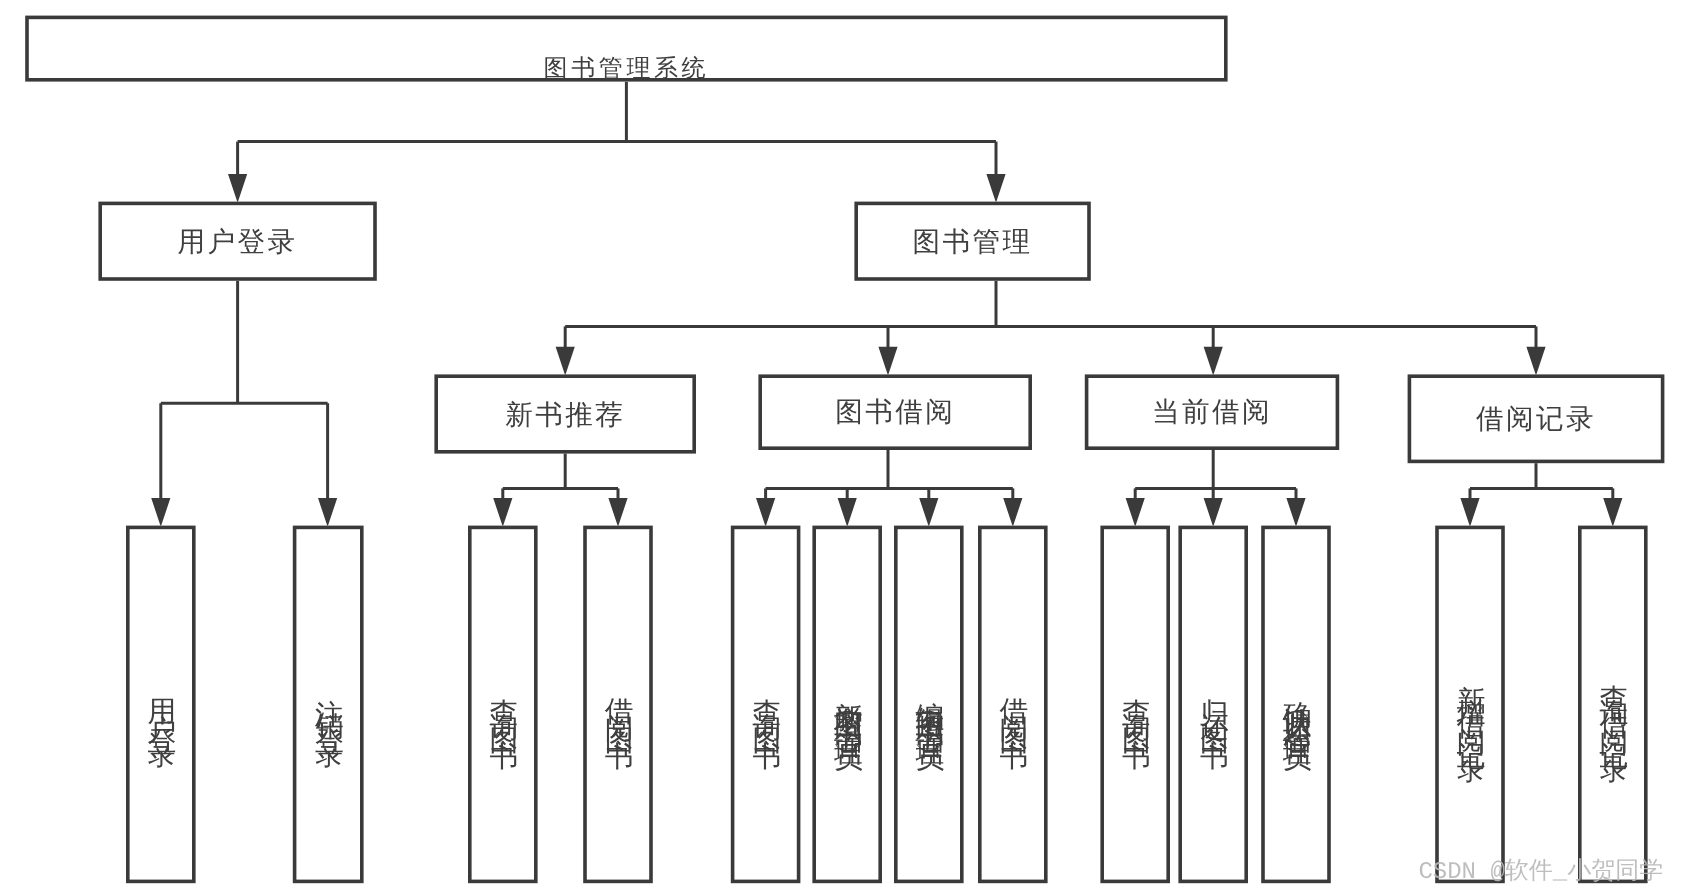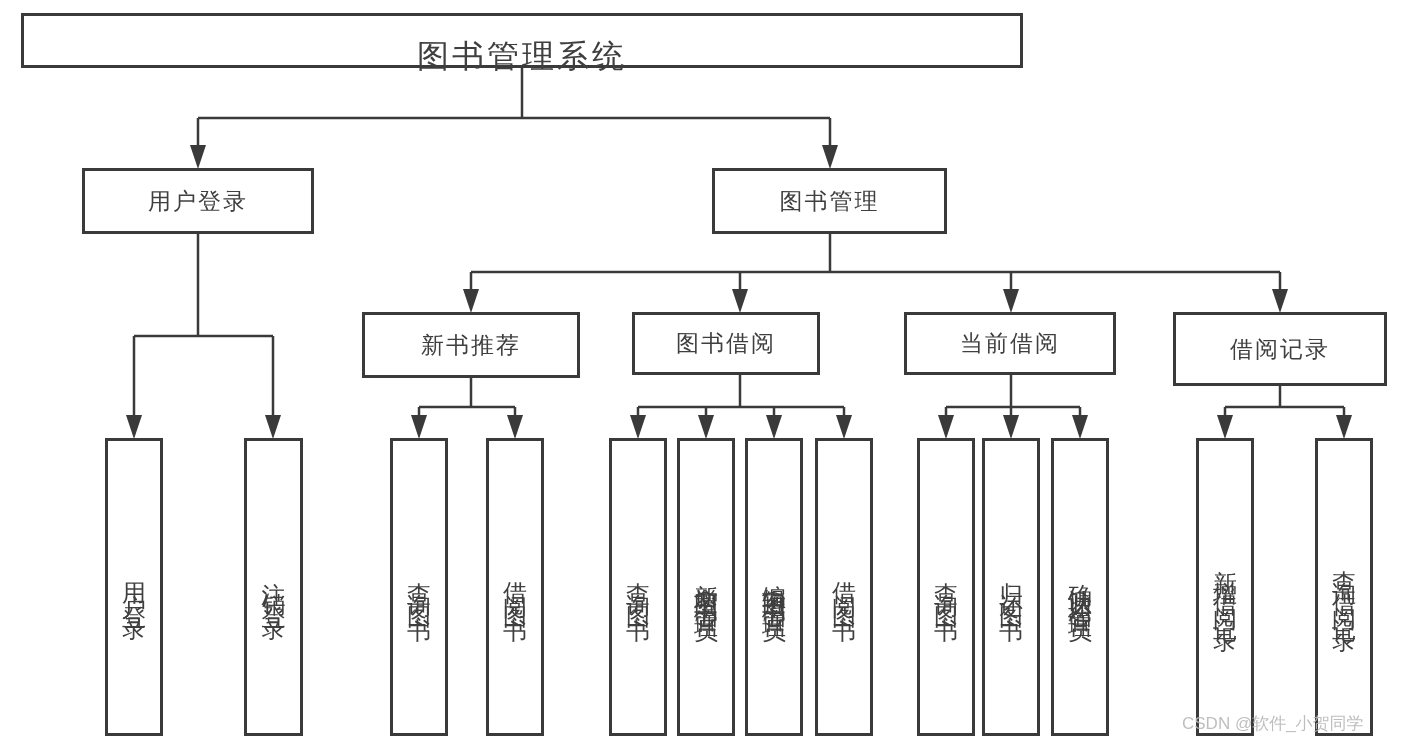--- a/index.html
+++ b/index.html
@@ -32,39 +32,40 @@
     align-items: center;
     justify-content: center;
     text-align: center;
   }
   .node .label {
     font-size: 23px;
     letter-spacing: 2px;
     color: var(--text);
     white-space: nowrap;
   }
-  .root .label { font-size: 32px; letter-spacing: 3px; margin-top: 32px; }
+  .root .label { font-size: 20px; letter-spacing: 3px; margin-top: 32px; }
   .leaf .label {
     writing-mode: vertical-rl;
     text-orientation: mixed;
     font-size: 24px;
     letter-spacing: 12px;
     white-space: normal;
     line-height: 1;
   }
   .leaf .label.long { letter-spacing: 5px; }
   #watermark {
     position: absolute;
     left: 1182px;
     top: 712px;
-    font-size: 17px;
+    font-size: 20px;
     color: var(--wm);
     opacity: 0.9;
     white-space: nowrap;
     z-index: 5;
+    font-family: Liberation Mono, monospace;
   }
 </style>
 </head>
 <body>
 
 <div id="canvas">
 
   <svg id="connectors" width="1405" height="747" viewBox="0 0 1405 747">
     <g stroke="currentColor" stroke-width="2.5" fill="none">
 
@@ -134,28 +135,28 @@
     </g>
   </svg>
 
   <div class="node root" style="left:21px; top:13px; width:1002px; height:55px;">
     <span class="label">图书管理系统</span>
   </div>
 
   <div class="node" style="left:82px; top:168px; width:232px; height:66px;">
     <span class="label">用户登录</span>
   </div>
-  <div class="node" style="left:712px; top:168px; width:235px; height:66px;">
+  <div class="node" style="left:712px; top:168px; width:197px; height:66px;">
     <span class="label">图书管理</span>
   </div>
 
   <div class="node" style="left:362px; top:312px; width:218px; height:66px;">
     <span class="label">新书推荐</span>
   </div>
-  <div class="node" style="left:632px; top:312px; width:188px; height:63px;">
+  <div class="node" style="left:632px; top:312px; width:228px; height:63px;">
     <span class="label">图书借阅</span>
   </div>
   <div class="node" style="left:904px; top:312px; width:212px; height:63px;">
     <span class="label">当前借阅</span>
   </div>
   <div class="node" style="left:1173px; top:312px; width:214px; height:74px;">
     <span class="label">借阅记录</span>
   </div>
 
   <div class="node leaf" style="left:105px; top:438px; width:58px; height:298px;">

